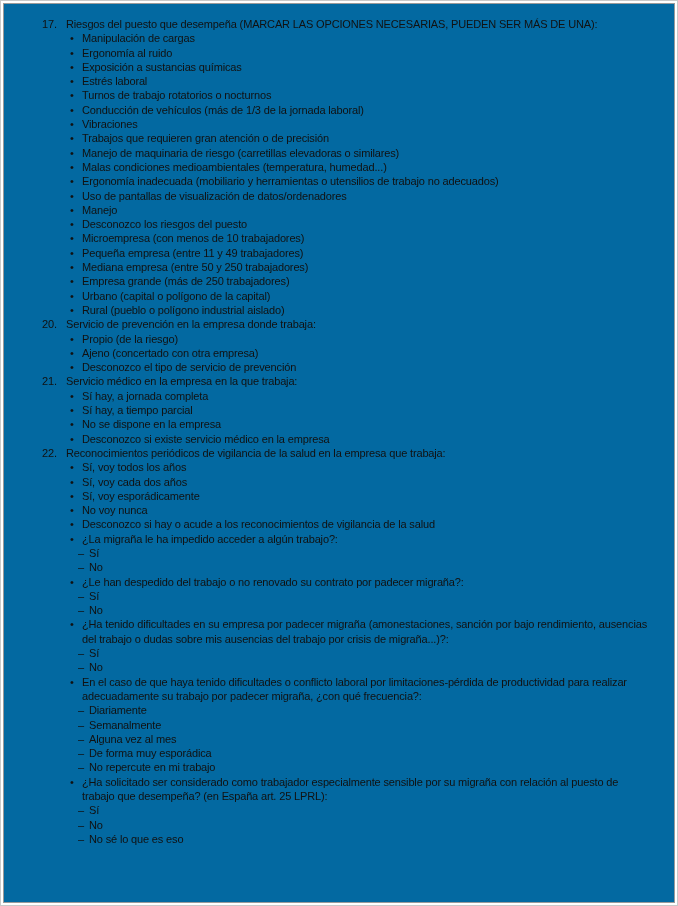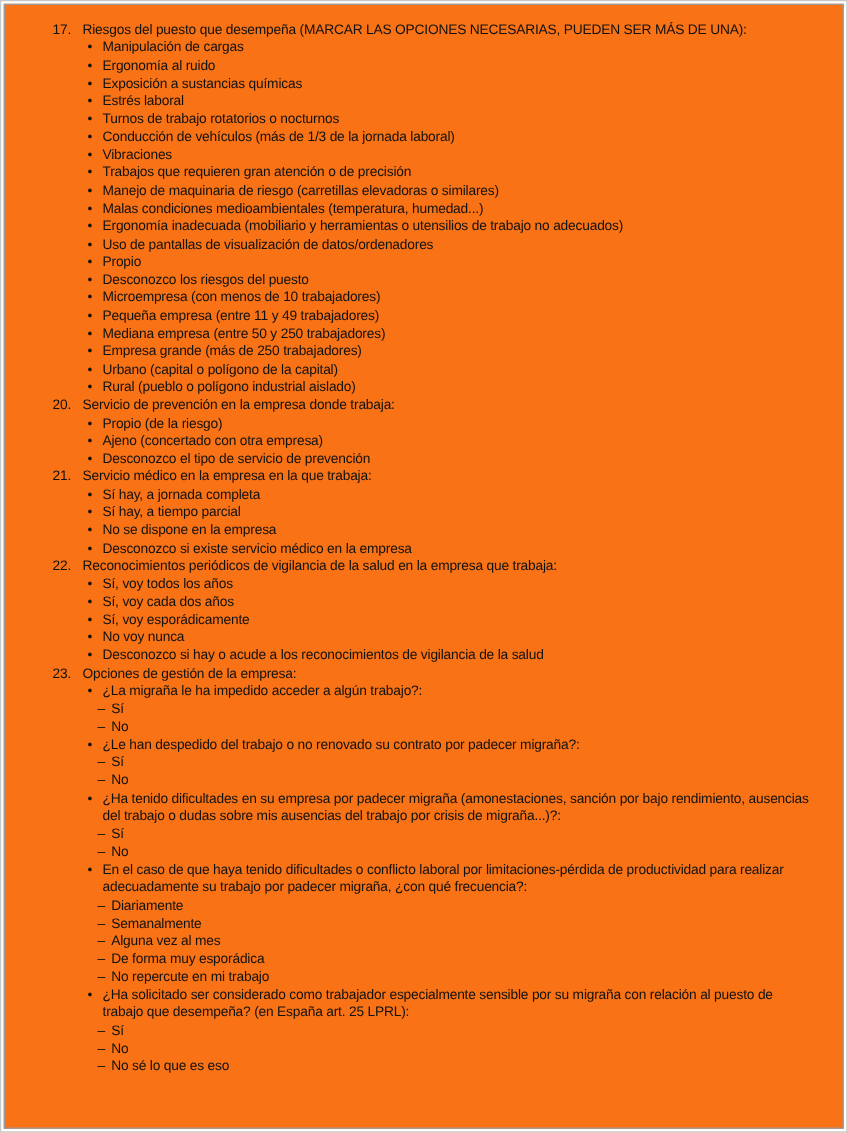--- a/index.html
+++ b/index.html
@@ -10,21 +10,21 @@
     background:#ffffff;
     border:1px solid #c9c9c9;
     font-family:"Liberation Sans","DejaVu Sans",sans-serif;
     color:#111;
     overflow:hidden;
   }
   .page-inner{
     position:absolute;inset:2px;
     border:1px solid #9a9a9a;
     box-sizing:border-box;
-    background:#f97316;
+    background:#0369a1;
   }
   .content{
     padding:13px 26px 0 38px;
     font-size:11px;
     line-height:14.3px;
     letter-spacing:-0.15px;
   }
   .question{margin:0;}
   .q-head{display:flex;}
   .q-num{width:24px;flex-shrink:0;}
@@ -118,21 +118,21 @@
             </li>
             <li class="opt">
               <div class="opt-row">
                 <span class="bullet">•</span>
                 <span class="opt-text">Uso de pantallas de visualización de datos/ordenadores</span>
               </div>
             </li>
             <li class="opt">
               <div class="opt-row">
                 <span class="bullet">•</span>
-                <span class="opt-text">Propio</span>
+                <span class="opt-text">Manejo</span>
               </div>
             </li>
             <li class="opt">
               <div class="opt-row">
                 <span class="bullet">•</span>
                 <span class="opt-text">Desconozco los riesgos del puesto</span>
               </div>
             </li>
           </ul>
         </div>
@@ -270,24 +270,20 @@
             </li>
             <li class="opt">
               <div class="opt-row">
                 <span class="bullet">•</span>
                 <span class="opt-text">Desconozco si hay o acude a los reconocimientos de vigilancia de la salud</span>
               </div>
             </li>
           </ul>
         </div>
         <div class="question">
-          <div class="q-head">
-            <span class="q-num">23.</span>
-            <span class="q-text">Opciones de gestión de la empresa:</span>
-          </div>
           <ul class="options">
             <li class="opt">
               <div class="opt-row">
                 <span class="bullet">•</span>
                 <span class="opt-text">¿La migraña le ha impedido acceder a algún trabajo?:</span>
               </div>
               <ul class="subs">
                 <li class="sub">
                   <span class="dash">–</span>
                   <span class="sub-text">Sí</span>

